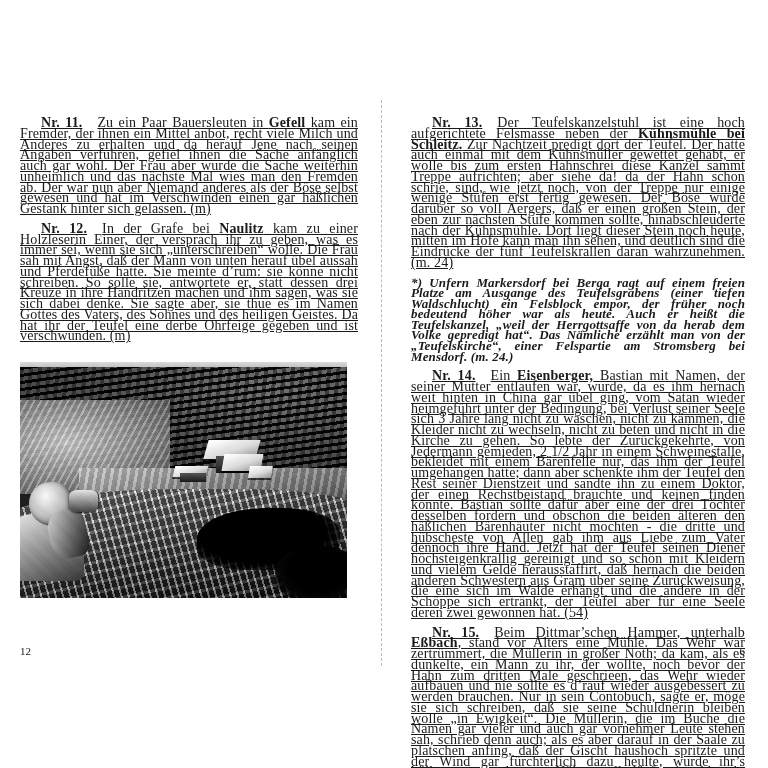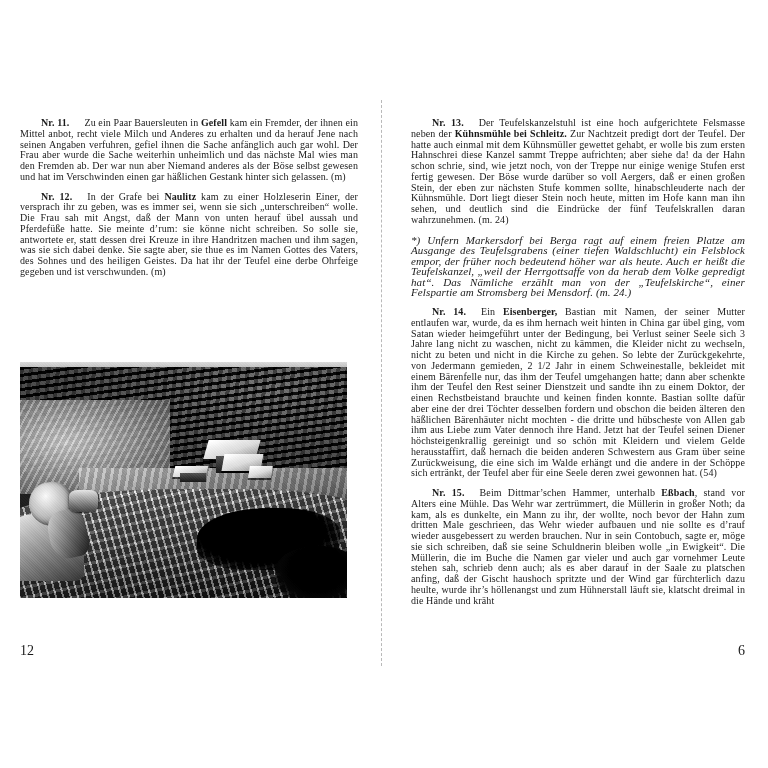--- a/index.html
+++ b/index.html
@@ -46,48 +46,50 @@
     width: 384px;
     height: 768px;
     box-sizing: border-box;
   }
 
   .leaf-left  { padding: 118px 26px 0 20px; }
   .leaf-right { padding: 118px 23px 8px 27px; }
 
   p.para {
     margin: 0 0 9px 0;
-    font-size: 10px;
+    font-size: 14px;
     line-height: 10.75px;
     text-align: justify;
     text-indent: 21px;
     hyphens: manual;
     letter-spacing: 0.01em;
+    text-decoration: underline;
   }
   p.para:last-child { margin-bottom: 0; }
 
   .num {
     white-space: nowrap;
   }
   .num::after {
     content: "";
     display: inline-block;
     width: 15px;
   }
 
   b, .bold { font-weight: 700; }
 
   p.footnote {
     margin: 1px 0 9px 0;
-    font-size: 11px;
+    font-size: 13px;
     line-height: 10.6px;
     text-align: justify;
     text-indent: 0;
     font-style: italic;
     letter-spacing: 0.01em;
+    font-weight: bold;
   }
 
   
   .figure {
     position: absolute;
     left: 20px;
     top: 362px;
     width: 327px;
     height: 236px;
   }
@@ -205,21 +207,21 @@
     font-size: 7.9px;
     line-height: 10px;
     font-style: italic;
     color: #151515;
     white-space: nowrap;
   }
 
   .folio {
     position: absolute;
     top: 645px;
-    font-size: 14px;
+    font-size: 11px;
     line-height: 12px;
     color: #1a1a1a;
   }
   .folio-left  { left: 20px; }
   .folio-right { right: 23px; }
 </style>
 </head>
 <body>
 
 <div class="page">

